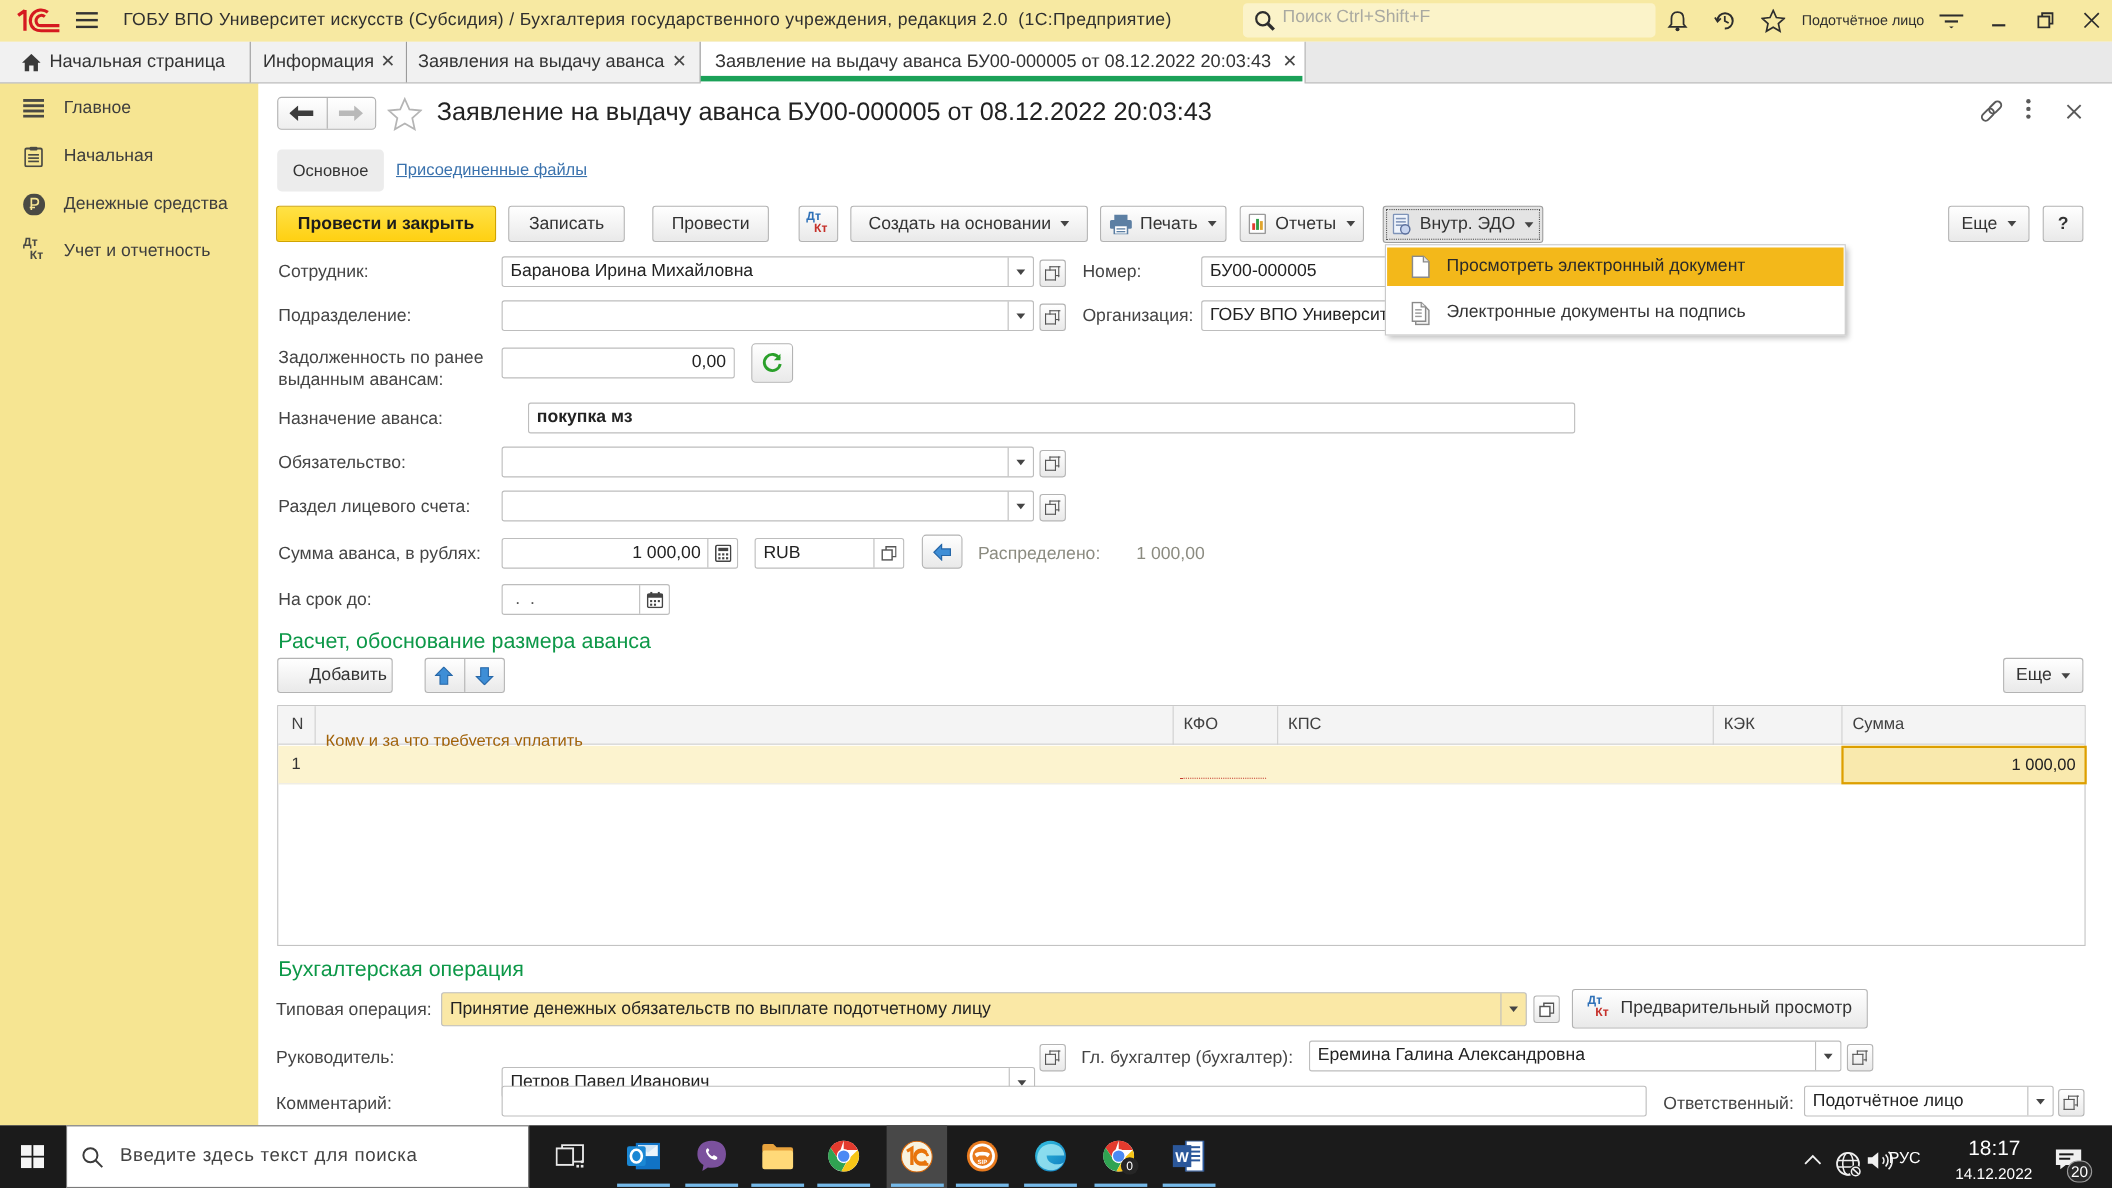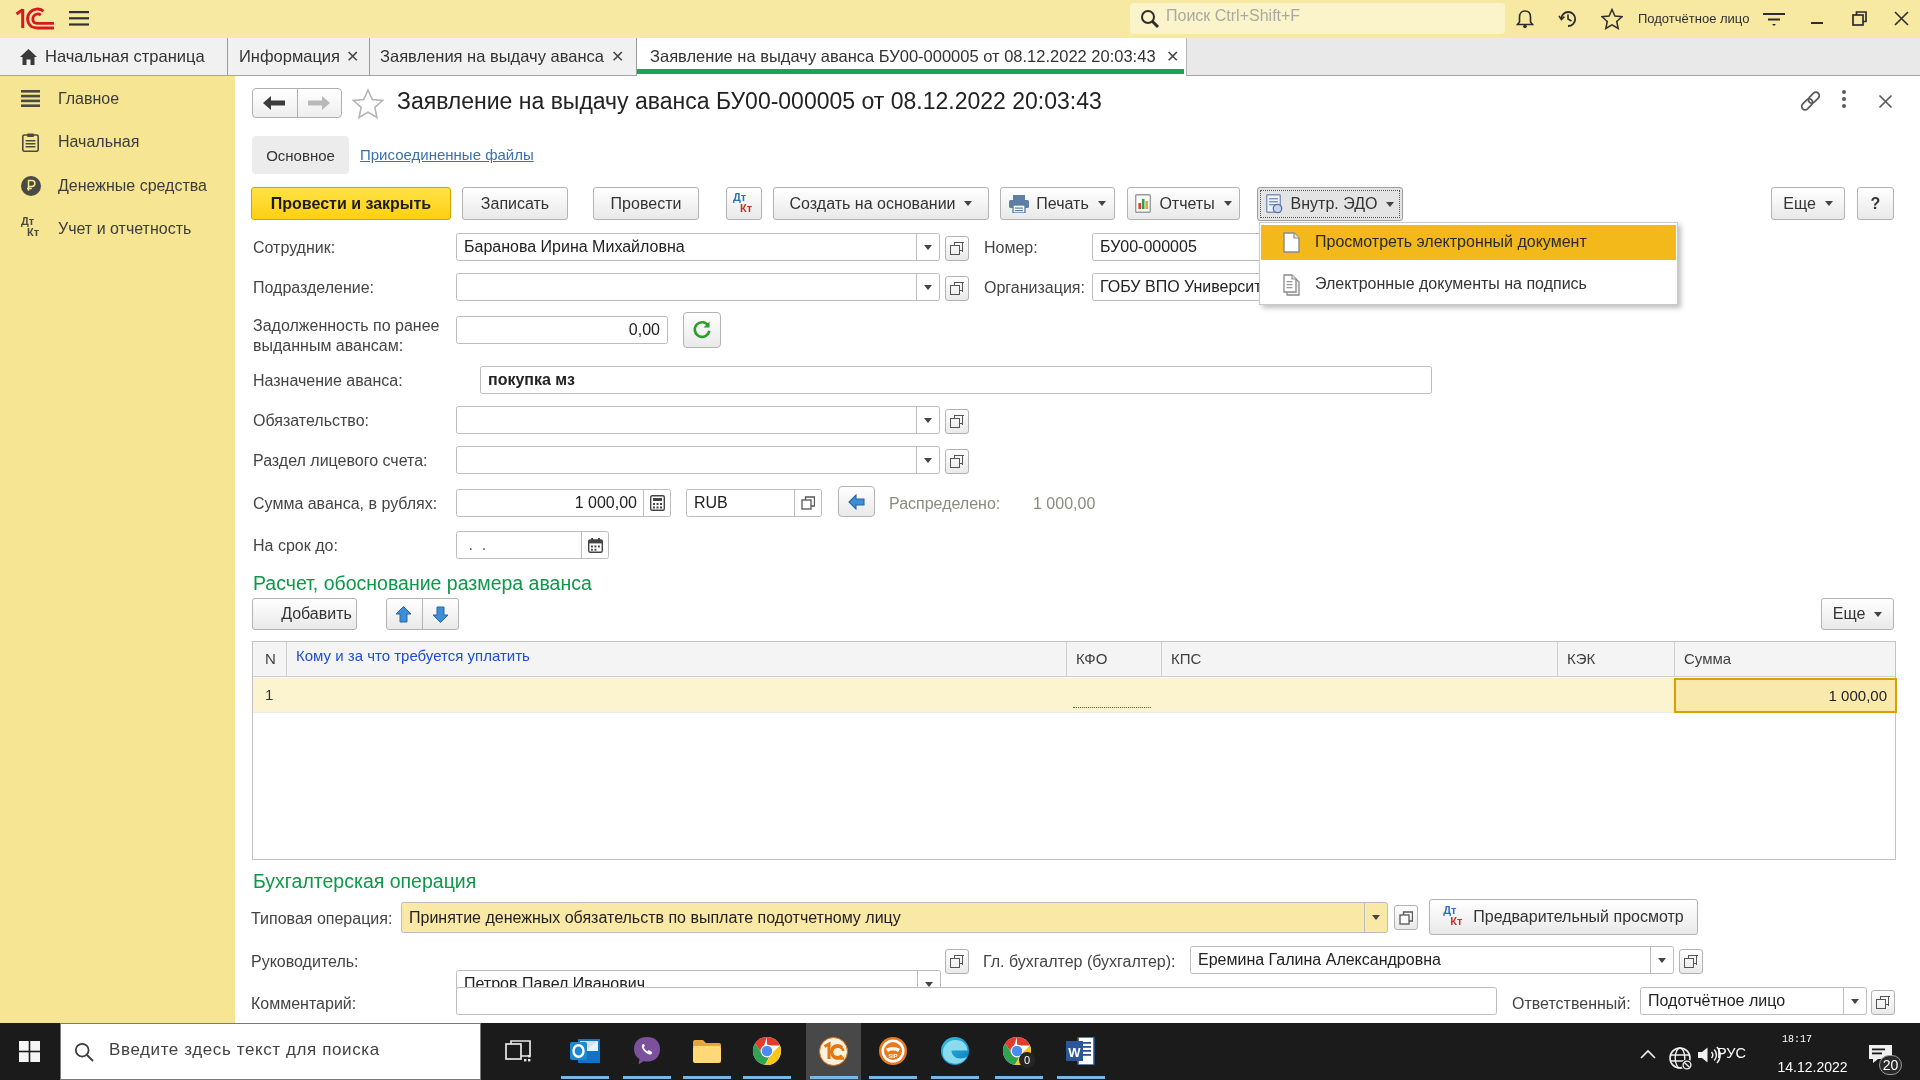--- a/index.html
+++ b/index.html
@@ -66,20 +66,21 @@
     <path d="M29.5 11.2 A9.6 9.6 0 1 0 17.2 26.4 Q19.8 28 23.5 28 L40 28" stroke-width="2.8"></path>
     <path d="M26.8 15.1 A4.9 4.9 0 1 0 20.6 22.8 Q21.8 23.3 23.3 23.3 L40 23.3" stroke-width="2.8"></path>
     </g>
   </svg>
 
   <svg class="abs" style="left:69px;top:11px" width="20" height="15" viewBox="0 0 20 15">
     <rect y="0" width="20" height="2.2" fill="#333"></rect>
       <rect y="6.2" width="20" height="2.2" fill="#333"></rect>
       <rect y="12.4" width="20" height="2.2" fill="#333"></rect>
   </svg>
+  <div class="abs" id="titletext">ГОБУ ВПО Университет искусств (Субсидия) / Бухгалтерия государственного учреждения, редакция 2.0&nbsp; (1С:Предприятие)</div>
   <div class="abs" id="searchbox"></div>
   <svg class="abs" style="left:1140px;top:9px" width="20" height="20" viewBox="0 0 20 20">
     <circle cx="8" cy="8" r="6" stroke="#2d2d2d" stroke-width="2" fill="none"></circle>
     <path d="M12.5 12.5 L18 18" stroke="#2d2d2d" stroke-width="3"></path>
   </svg>
   <div class="abs" id="searchtext">Поиск Ctrl+Shift+F</div>
 
   <svg class="abs" style="left:1515px;top:9px" width="20" height="20" viewBox="0 0 20 20">
     <path d="M10 2 C6 2 4.5 5 4.5 8 L4.5 13 L2.5 15.5 L17.5 15.5 L15.5 13 L15.5 8 C15.5 5 14 2 10 2 Z" fill="none" stroke="#2d2d2d" stroke-width="1.6"></path>
     <circle cx="10" cy="17.5" r="1.8" fill="#2d2d2d"></circle>
@@ -332,21 +333,21 @@
     <path d="M8.5 0.5 L16 8 L12 8 L12 16 L5 16 L5 8 L1 8 Z" fill="#3e8ed6" stroke="#2667a8" stroke-width="1"></path>
   </svg>
 <svg class="abs" style="left:432px;top:606px" width="17" height="17" viewBox="0 0 17 17">
     <path d="M8.5 16.5 L1 9 L5 9 L5 1 L12 1 L12 9 L16 9 Z" fill="#3e8ed6" stroke="#2667a8" stroke-width="1"></path>
   </svg>
 <div class="btn" style="left:1821px;top:598px;width:73px;height:32px;">Еще&nbsp;&nbsp;<span class="carot"></span></div>
 
 <div class="abs" id="tbl" style="left:252px;top:641px;width:1644px;height:219px;border:1px solid #c3c3c3;background:#fff;">
   <div style="position:absolute;left:0;top:0;width:100%;height:35px;background:#f4f4f4;border-bottom:1px solid #cfcfcf;"></div>
   <div style="position:absolute;left:12px;top:8px;font-size:15px;color:#3f3f3f;">N</div>
-  <div style="position:absolute;left:43px;top:5px;font-size:15px;color:#1d4ed8;">Кому и за что требуется уплатить</div>
+  <div style="position:absolute;left:43px;top:23px;font-size:15px;color:#a16207;">Кому и за что требуется уплатить</div>
   <div style="position:absolute;left:823px;top:8px;font-size:15px;color:#404040;">КФО</div>
   <div style="position:absolute;left:918px;top:8px;font-size:15px;color:#3f3f3f;">КПС</div>
   <div style="position:absolute;left:1314px;top:8px;font-size:15px;color:#3f3f3f;">КЭК</div>
   <div style="position:absolute;left:1431px;top:8px;font-size:15px;color:#3f3f3f;">Сумма</div>
   <div style="position:absolute;left:33px;top:0;width:1px;height:35px;background:#cfcfcf;"></div>
   <div style="position:absolute;left:813px;top:0;width:1px;height:35px;background:#cfcfcf;"></div>
   <div style="position:absolute;left:908px;top:0;width:1px;height:35px;background:#cfcfcf;"></div>
   <div style="position:absolute;left:1304px;top:0;width:1px;height:35px;background:#cfcfcf;"></div>
   <div style="position:absolute;left:1421px;top:0;width:1px;height:35px;background:#cfcfcf;"></div>
 
@@ -534,21 +535,21 @@
     <path d="M2.5 9 L21.5 9 M2.5 15 L21.5 15" stroke="#f0f0f0" stroke-width="1.4" fill="none"></path>
     <circle cx="19" cy="19" r="5.6" fill="#1b1b1b"></circle>
     <circle cx="19" cy="19" r="3.9" fill="none" stroke="#f0f0f0" stroke-width="1.4"></circle>
     <path d="M16.4 16.6 L21.6 21.4" stroke="#f0f0f0" stroke-width="1.4"></path>
   </svg>
   <svg class="abs" style="left:1697px;top:22px" width="26" height="20" viewBox="0 0 26 20">
     <path d="M1 7 L5 7 L10.5 2.5 L10.5 17.5 L5 13 L1 13 Z" fill="#f0f0f0"></path>
     <path d="M14.5 7 A4.5 4.5 0 0 1 14.5 13 M17.2 4.5 A8 8 0 0 1 17.2 15.5 M19.9 2 A11.5 11.5 0 0 1 19.9 18" fill="none" stroke="#f0f0f0" stroke-width="1.5"></path>
   </svg>
   <div class="tbtxt" style="left:1717px;top:22px;font-size:14.5px;">РУС</div>
-  <div class="tbtxt" style="left:1782px;top:11px;width:62px;text-align:left;font-size:10px;font-family:Liberation Mono, monospace;">18:17</div>
+  <div class="tbtxt" style="left:1782px;top:11px;width:62px;text-align:center;font-size:19px;">18:17</div>
   <div class="tbtxt" style="left:1772px;top:36px;width:81px;text-align:center;font-size:14px;">14.12.2022</div>
   <svg class="abs" style="left:1868px;top:21px" width="25" height="20" viewBox="0 0 25 20">
     <path d="M1 1 L24 1 L24 15 L10 15 L5 19 L5 15 L1 15 Z" fill="#f0f0f0"></path>
     <rect x="4" y="4.5" width="13" height="1.8" fill="#1b1b1b"></rect>
       <rect x="4" y="8.5" width="10" height="1.8" fill="#1b1b1b"></rect>
   </svg>
   <div class="abs" style="left:1878px;top:1030p"></div>
   <div class="abs" style="left:1879px;top:32px;width:23px;height:20px;border-radius:10px;background:#2a2a2a;color:#fff;font-size:14px;display:flex;align-items:center;justify-content:center;border:1.4px solid #9a9a9a;">20</div>
 </div>
 

